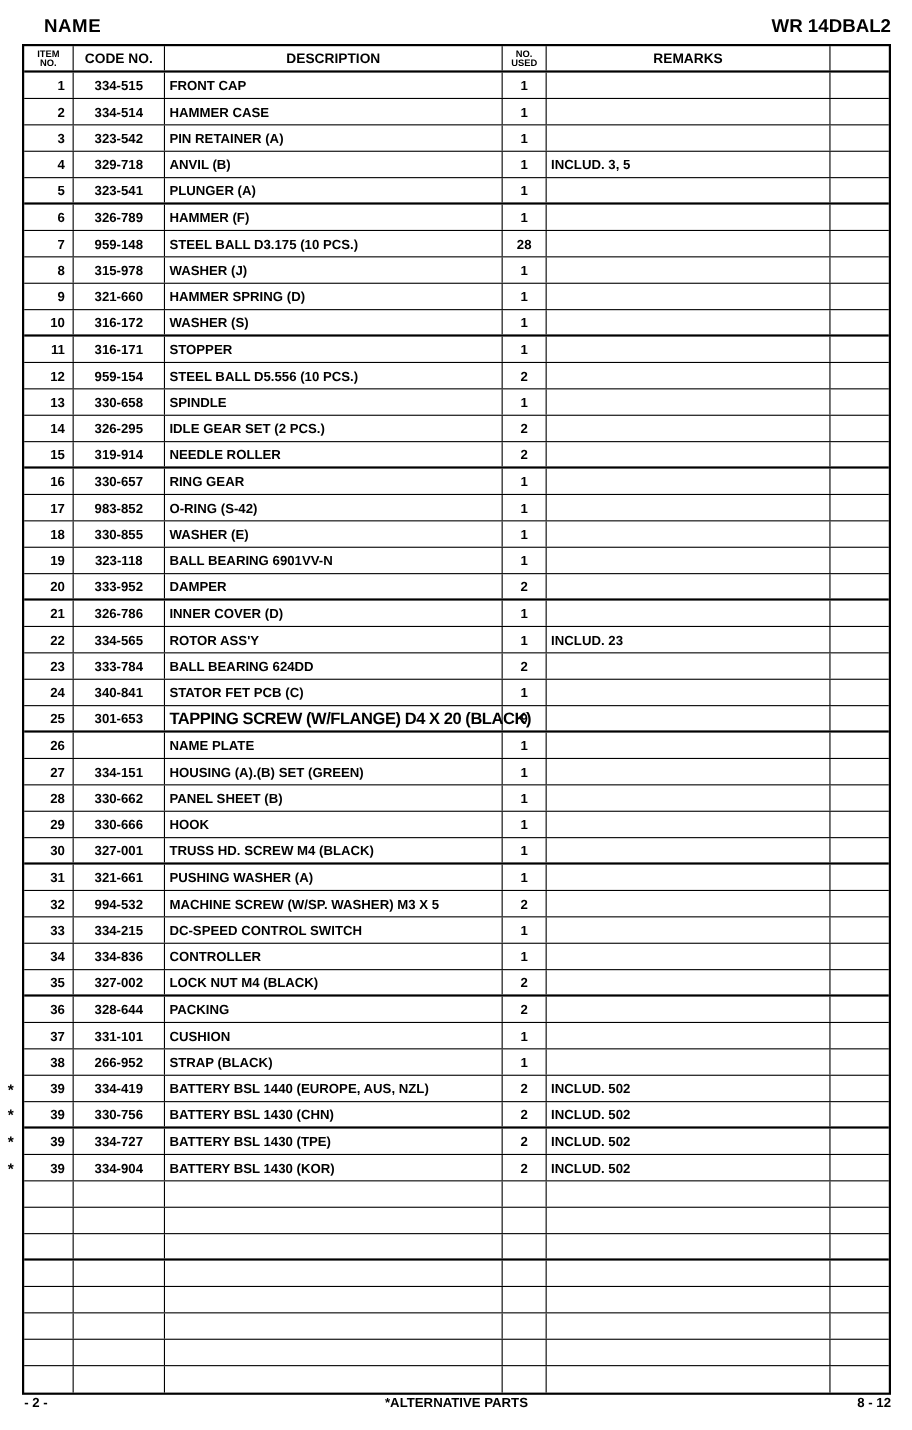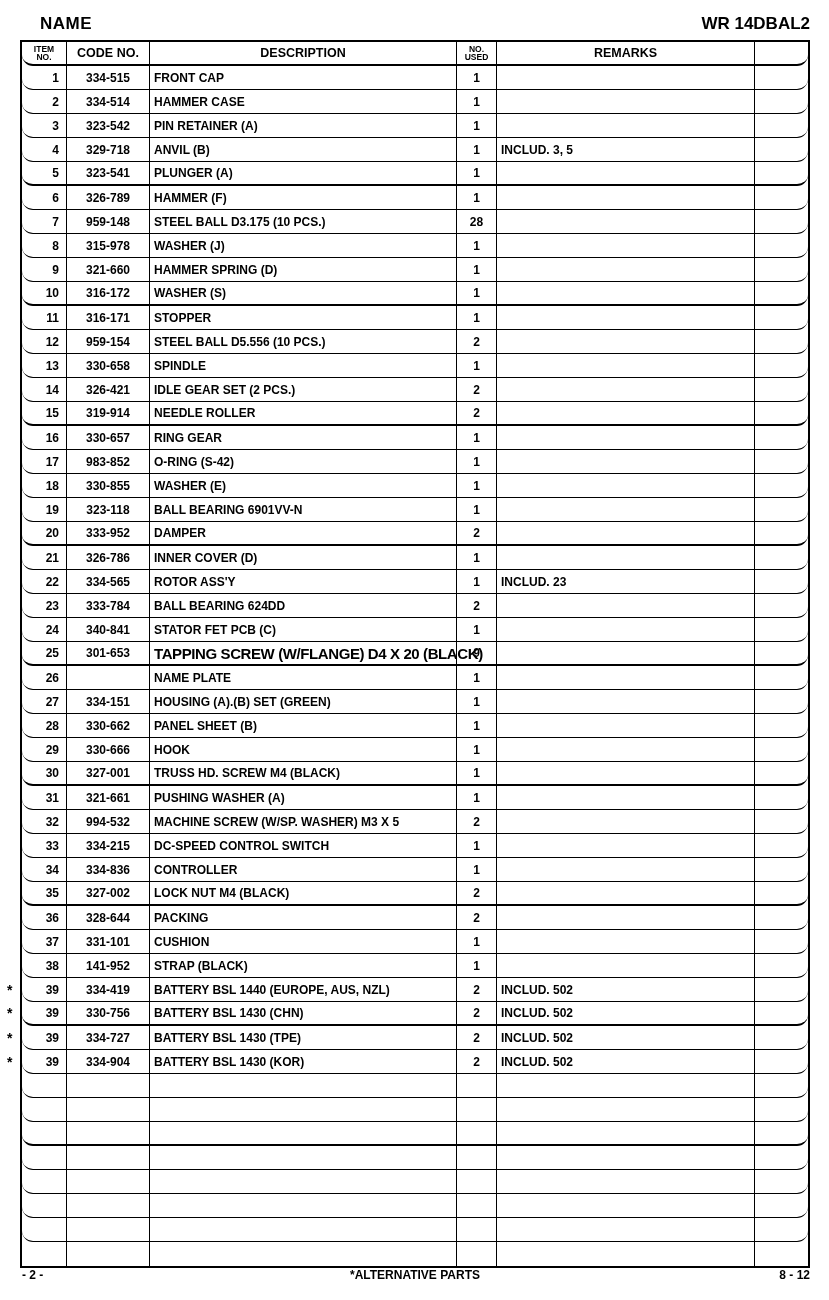--- a/index.html
+++ b/index.html
@@ -42,21 +42,20 @@
     box-sizing: border-box;
     background: #fff;
   }
   .t-row {
     display: flex;
     height: 24px;
     border-bottom: 1px solid #000;
     box-sizing: border-box;
     position: relative;
     align-items: stretch;
-    border-radius: 11px;
   }
   .t-row.thick { border-bottom-width: 2px; }
   .t-row.last { border-bottom: none; }
   .t-row > div {
     border-right: 1px solid #000;
     box-sizing: border-box;
     display: flex;
     align-items: center;
     overflow: visible;
     font-weight: bold;
@@ -264,21 +263,21 @@
     <div class="c-code">330-658</div>
     <div class="c-desc">SPINDLE</div>
     <div class="c-used">1</div>
     <div class="c-remarks"></div>
     <div class="c-extra"></div>
   </div>
 
   <div class="t-row">
 
     <div class="c-item">14</div>
-    <div class="c-code">326-421</div>
+    <div class="c-code">326-295</div>
     <div class="c-desc">IDLE GEAR SET (2 PCS.)</div>
     <div class="c-used">2</div>
     <div class="c-remarks"></div>
     <div class="c-extra"></div>
   </div>
 
   <div class="t-row thick">
 
     <div class="c-item">15</div>
     <div class="c-code">319-914</div>
@@ -504,21 +503,21 @@
     <div class="c-code">331-101</div>
     <div class="c-desc">CUSHION</div>
     <div class="c-used">1</div>
     <div class="c-remarks"></div>
     <div class="c-extra"></div>
   </div>
 
   <div class="t-row">
 
     <div class="c-item">38</div>
-    <div class="c-code">141-952</div>
+    <div class="c-code">266-952</div>
     <div class="c-desc">STRAP (BLACK)</div>
     <div class="c-used">1</div>
     <div class="c-remarks"></div>
     <div class="c-extra"></div>
   </div>
 
   <div class="t-row">
     <span class="alt-mark" style="display: flex;">*</span>
     <div class="c-item">39</div>
     <div class="c-code">334-419</div>

